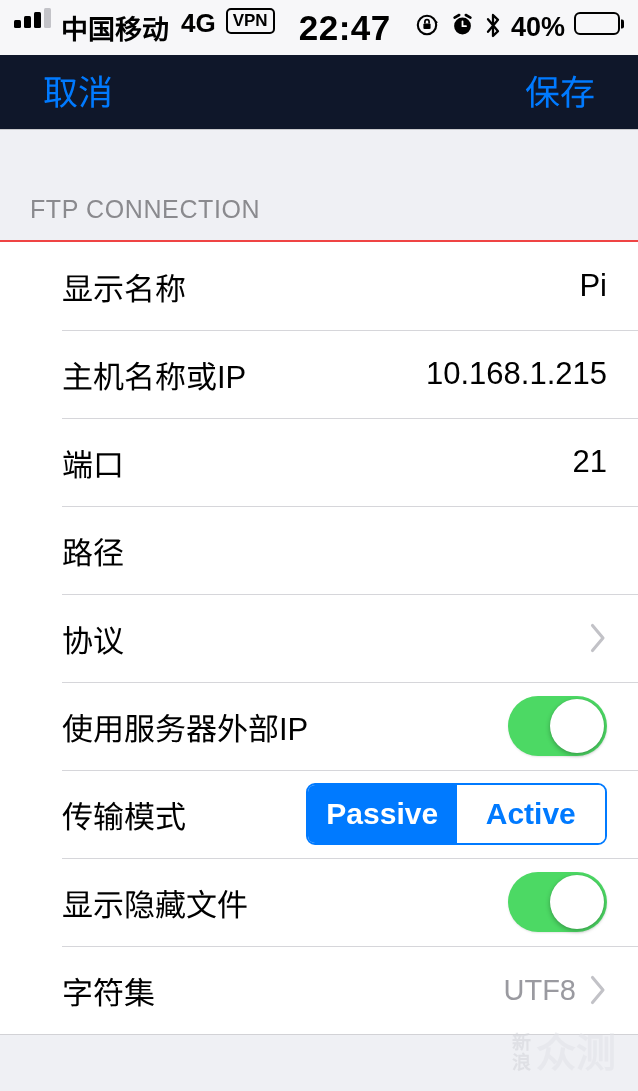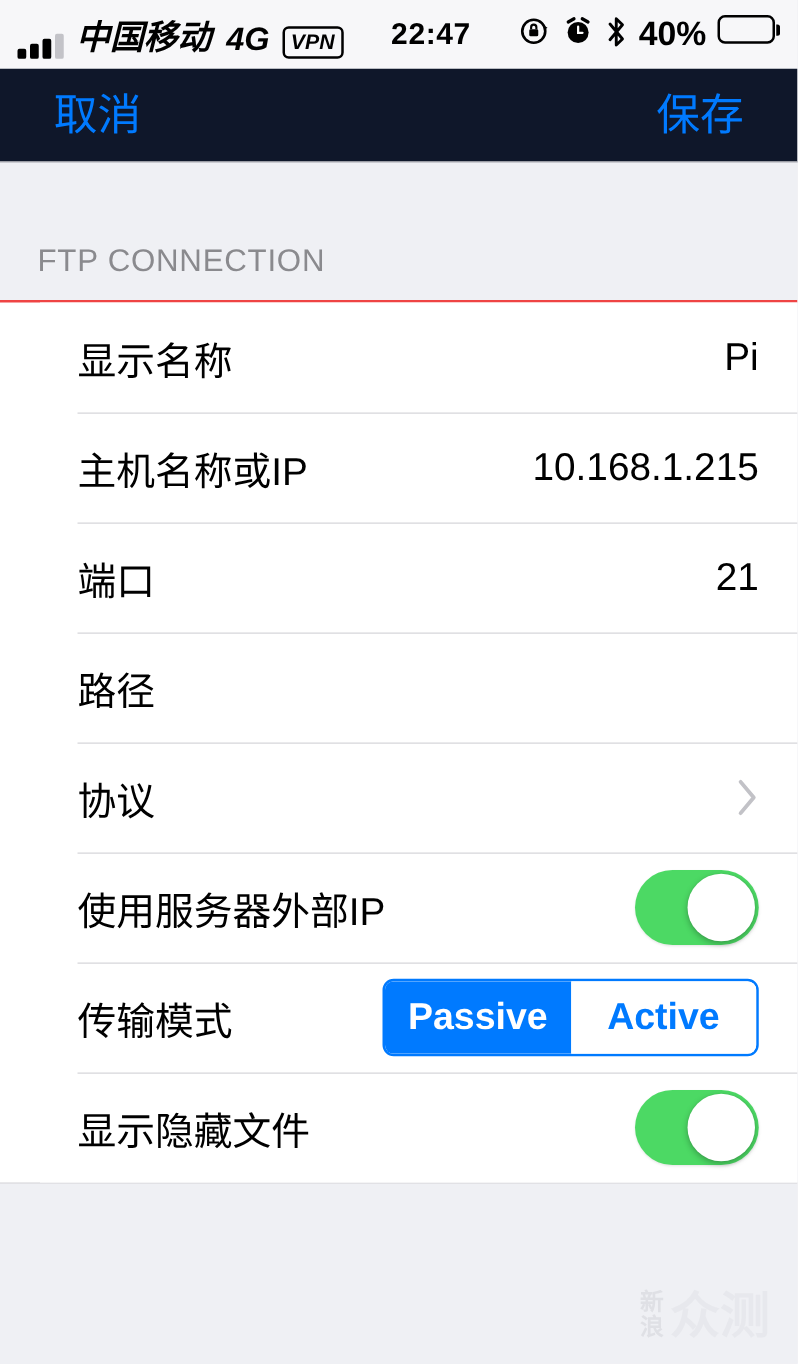--- a/index.html
+++ b/index.html
@@ -15,39 +15,39 @@
 
   
   .statusbar{
     height:55px; width:100%;
     background:#f7f7f9;
     display:flex; align-items:center;
     padding:0 18px 0 14px;
     font-size:27px; font-weight:700; color:#000;
     letter-spacing:0;
   }
-  .sb-left{ display:flex; align-items:flex-end; gap:10px; flex:0 0 auto;font-style:italic; }
+  .sb-left{ display:flex; align-items:flex-start; gap:10px; flex:0 0 auto; }
   .sb-mid{ flex:1 1 auto; display:flex; justify-content:center; }
   .sb-right{ display:flex; align-items:flex-start; gap:9px; flex:0 0 auto; }
 
   .bars{ display:flex; align-items:flex-end; gap:3px; height:20px; }
   .bars i{ display:block; width:7px; border-radius:1.5px; background:#000; }
   .bars i:nth-child(1){ height:8px; }
   .bars i:nth-child(2){ height:12px; }
   .bars i:nth-child(3){ height:16px; }
   .bars i:nth-child(4){ height:20px; background:#c3c3c8; }
 
   .carrier{ font-size:27px; font-weight:700; }
   .netmode{ font-size:26px; font-weight:700; margin-left:2px; }
   .vpn{
     font-size:17px; font-weight:700;
     border:2.2px solid #000; border-radius:5px;
     padding:1px 5px; line-height:1.15;
   }
-  .clock{ font-size:24px; font-weight:700; letter-spacing:.5px; }
+  .clock{ font-size:35px; font-weight:700; letter-spacing:.5px; }
   .pct{ font-size:27px; font-weight:700; }
 
   .icn{ display:block; }
 
   .battery{
     width:46px; height:23px;
     border:2.4px solid #000; border-radius:6px;
     position:relative; padding:2.5px;
   }
   .battery::after{
@@ -268,20 +268,29 @@
 
       <div class="row">
         <span class="row-label">显示隐藏文件</span>
         <span class="row-right">
           <span class="toggle" style="background: rgb(76, 217, 100);">
             <span class="knob" style="left: 42px;"></span>
           </span>
         </span>
       </div>
 
+      <div class="row">
+        <span class="row-label">字符集</span>
+        <span class="row-right">
+          <span class="row-value sub">UTF8</span>
+          <svg class="chev" viewBox="0 0 17 30">
+            <path d="M2.5 2.5 L13 15 L2.5 27.5" fill="none" stroke="#c2c2c7" stroke-width="3.1" stroke-linecap="round" stroke-linejoin="round"></path>
+          </svg>
+        </span>
+      </div>
 
     </div>
 
     <div class="footer">
       <div class="watermark">
         <span class="wm-small">
           <span>新</span>
           <span>浪</span>
         </span>
         <span class="wm-big">众测</span>

